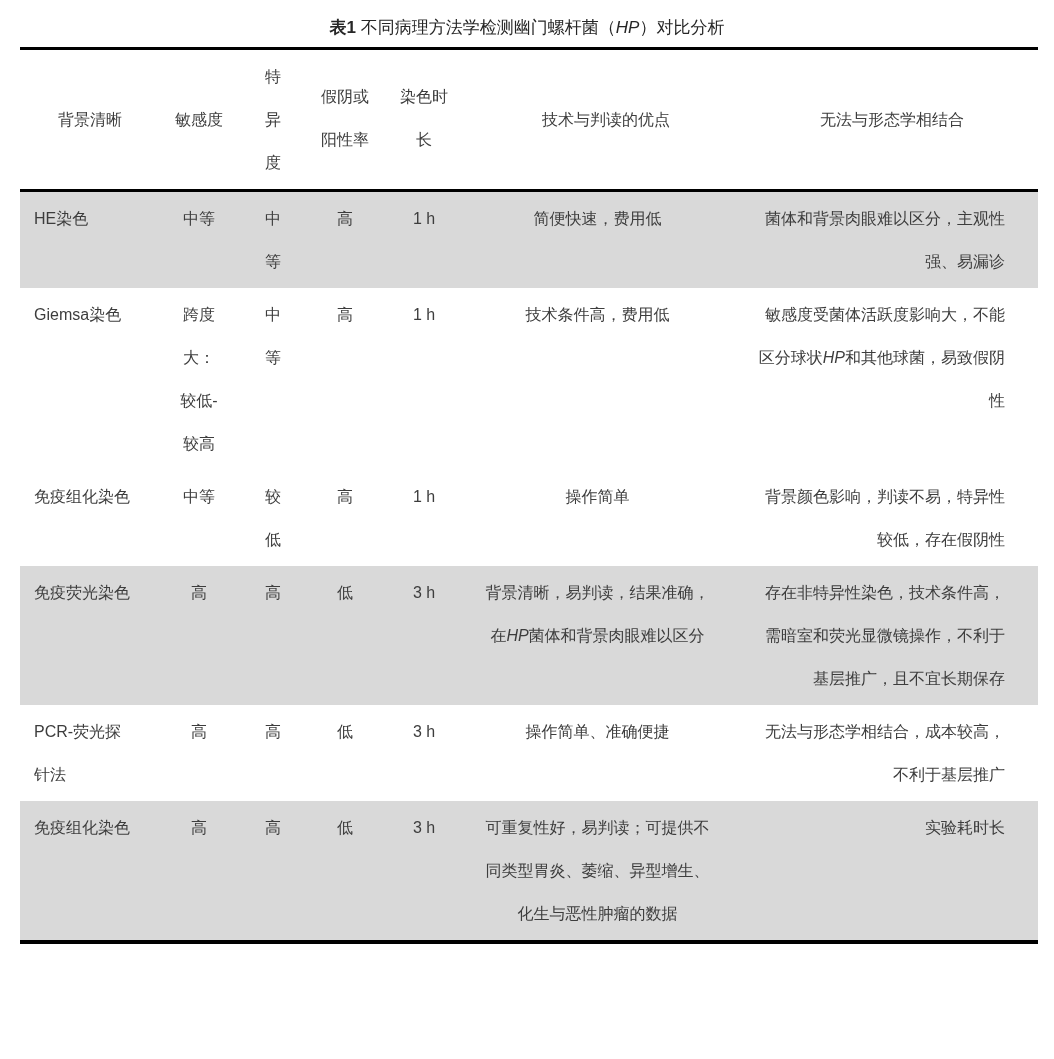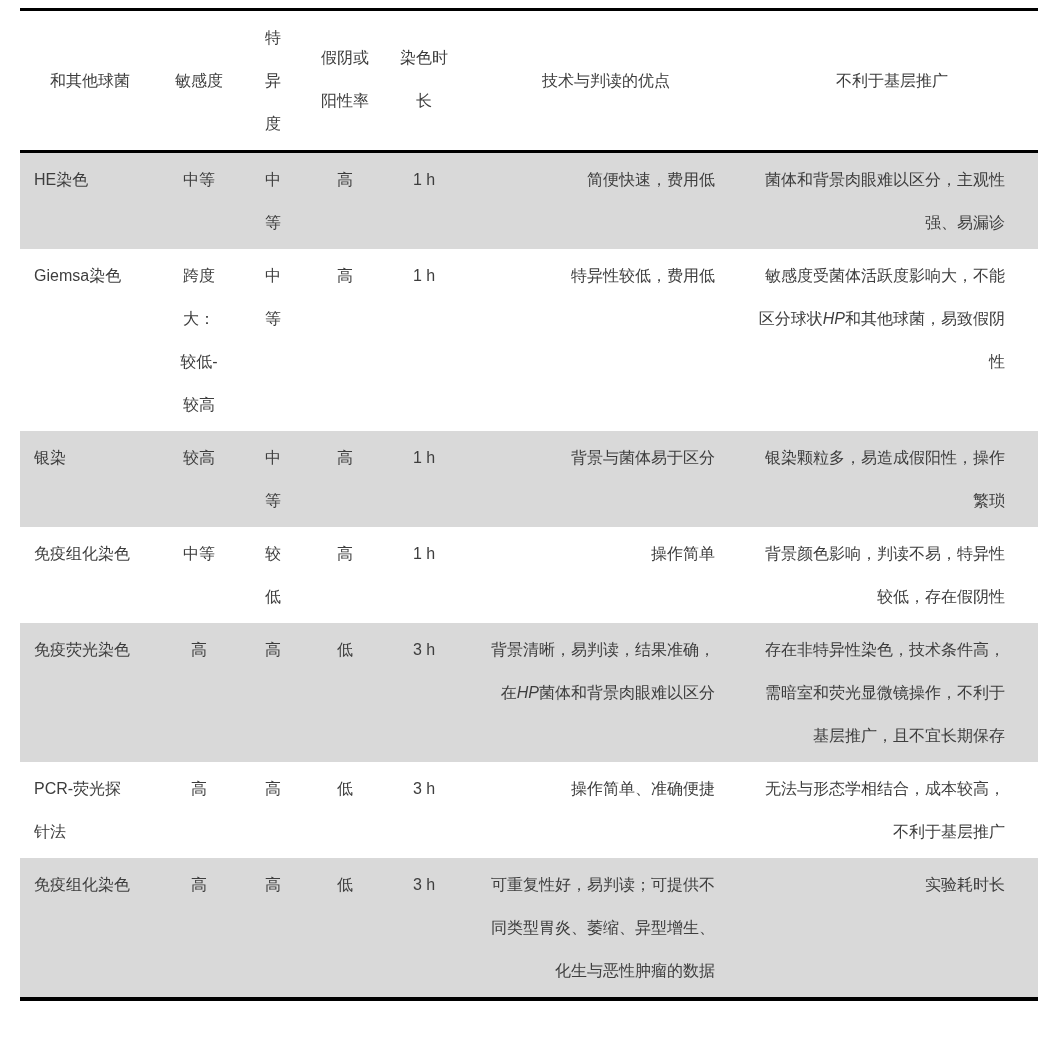--- a/index.html
+++ b/index.html
@@ -43,82 +43,74 @@
     vertical-align: top;
     line-height: 43px;
     padding: 5px 0;
   }
   .iw { display: inline-block; vertical-align: top; text-align: center; }
   .w46 { width: 46px; }
   .w20 { width: 20px; }
   .w50 { width: 50px; font-family: Liberation Mono, monospace; }
   td.c1 { text-align: left; padding-left: 14px; padding-right: 28px; }
   td.c2, td.c3, td.c4, td.c5 { text-align: center; }
-  td.c6 { text-align: right; padding-left: 14px; padding-right: 31px; }
+  td.c6 { text-align: center; padding-left: 14px; padding-right: 31px; }
   td.c7 { text-align: right; padding-left: 9px;  padding-right: 33px; }
   tr.shade { background: #d9d9d9; }
 </style>
 </head>
 <body>
 
 <div class="page">
 
+  <div class="title"><span class="tlabel">表1</span><span> 不同病理方法学检测幽门螺杆菌（</span><span class="hp">HP</span><span>）对比分析</span></div>
 
   <table>
     <colgroup>
       <col style="width:140px">
         <col style="width:78px">
         <col style="width:70px">
       <col style="width:74px">
         <col style="width:84px">
         <col style="width:280px">
         <col style="width:292px">
     </colgroup>
     <thead>
       <tr>
-        <th><span>和其他球菌</span></th>
+        <th><span>背景清晰</span></th>
         <th><span>敏感度</span></th>
         <th><span class="iw w20">特异度</span></th>
         <th><span class="iw w50">假阴或阳性率</span></th>
         <th><span class="iw w50">染色时长</span></th>
         <th><span>技术与判读的优点</span></th>
-        <th><span>不利于基层推广</span></th>
+        <th><span>无法与形态学相结合</span></th>
       </tr>
     </thead>
     <tbody>
 
       <tr class="shade">
         <td class="c1"><span>HE染色</span></td>
         <td class="c2"><span class="iw w46">中等</span></td>
         <td class="c3"><span class="iw w20">中等</span></td>
         <td class="c4"><span>高</span></td>
         <td class="c5"><span>1 h</span></td>
         <td class="c6"><span>简便快速，费用低</span><span class="hp"></span><span></span></td>
         <td class="c7"><span>菌体和背景肉眼难以区分，主观性强、易漏诊</span><span class="hp"></span><span></span></td>
       </tr>
 
       <tr>
         <td class="c1"><span>Giemsa染色</span></td>
         <td class="c2"><span class="iw w46">跨度大：较低-较高</span></td>
         <td class="c3"><span class="iw w20">中等</span></td>
         <td class="c4"><span>高</span></td>
         <td class="c5"><span>1 h</span></td>
-        <td class="c6"><span>特异性较低，费用低</span><span class="hp"></span><span></span></td>
+        <td class="c6"><span>技术条件高，费用低</span><span class="hp"></span><span></span></td>
         <td class="c7"><span>敏感度受菌体活跃度影响大，不能区分球状</span><span class="hp">HP</span><span>和其他球菌，易致假阴性</span></td>
       </tr>
 
-      <tr class="shade">
-        <td class="c1"><span>银染</span></td>
-        <td class="c2"><span class="iw w46">较高</span></td>
-        <td class="c3"><span class="iw w20">中等</span></td>
-        <td class="c4"><span>高</span></td>
-        <td class="c5"><span>1 h</span></td>
-        <td class="c6"><span>背景与菌体易于区分</span><span class="hp"></span><span></span></td>
-        <td class="c7"><span>银染颗粒多，易造成假阳性，操作繁琐</span><span class="hp"></span><span></span></td>
-      </tr>
 
       <tr>
         <td class="c1"><span>免疫组化染色</span></td>
         <td class="c2"><span class="iw w46">中等</span></td>
         <td class="c3"><span class="iw w20">较低</span></td>
         <td class="c4"><span>高</span></td>
         <td class="c5"><span>1 h</span></td>
         <td class="c6"><span>操作简单</span><span class="hp"></span><span></span></td>
         <td class="c7"><span>背景颜色影响，判读不易，特异性较低，存在假阴性</span><span class="hp"></span><span></span></td>
       </tr>

